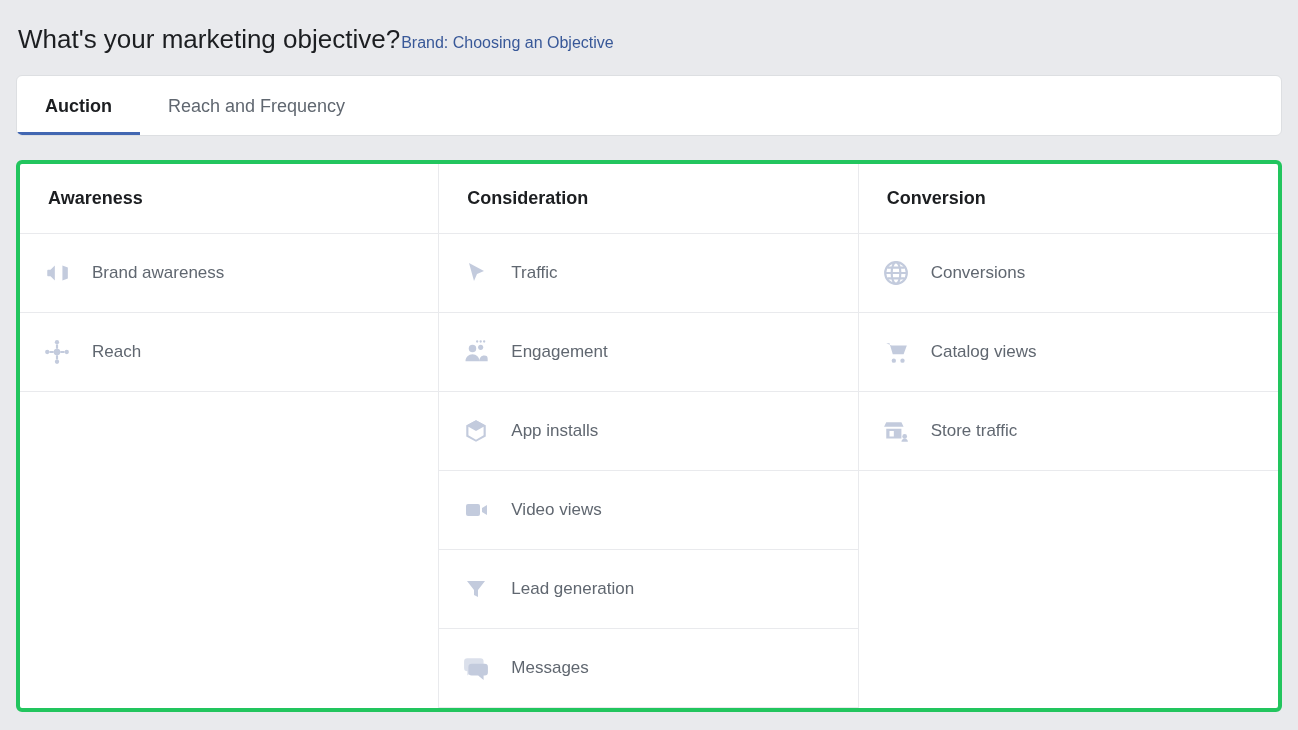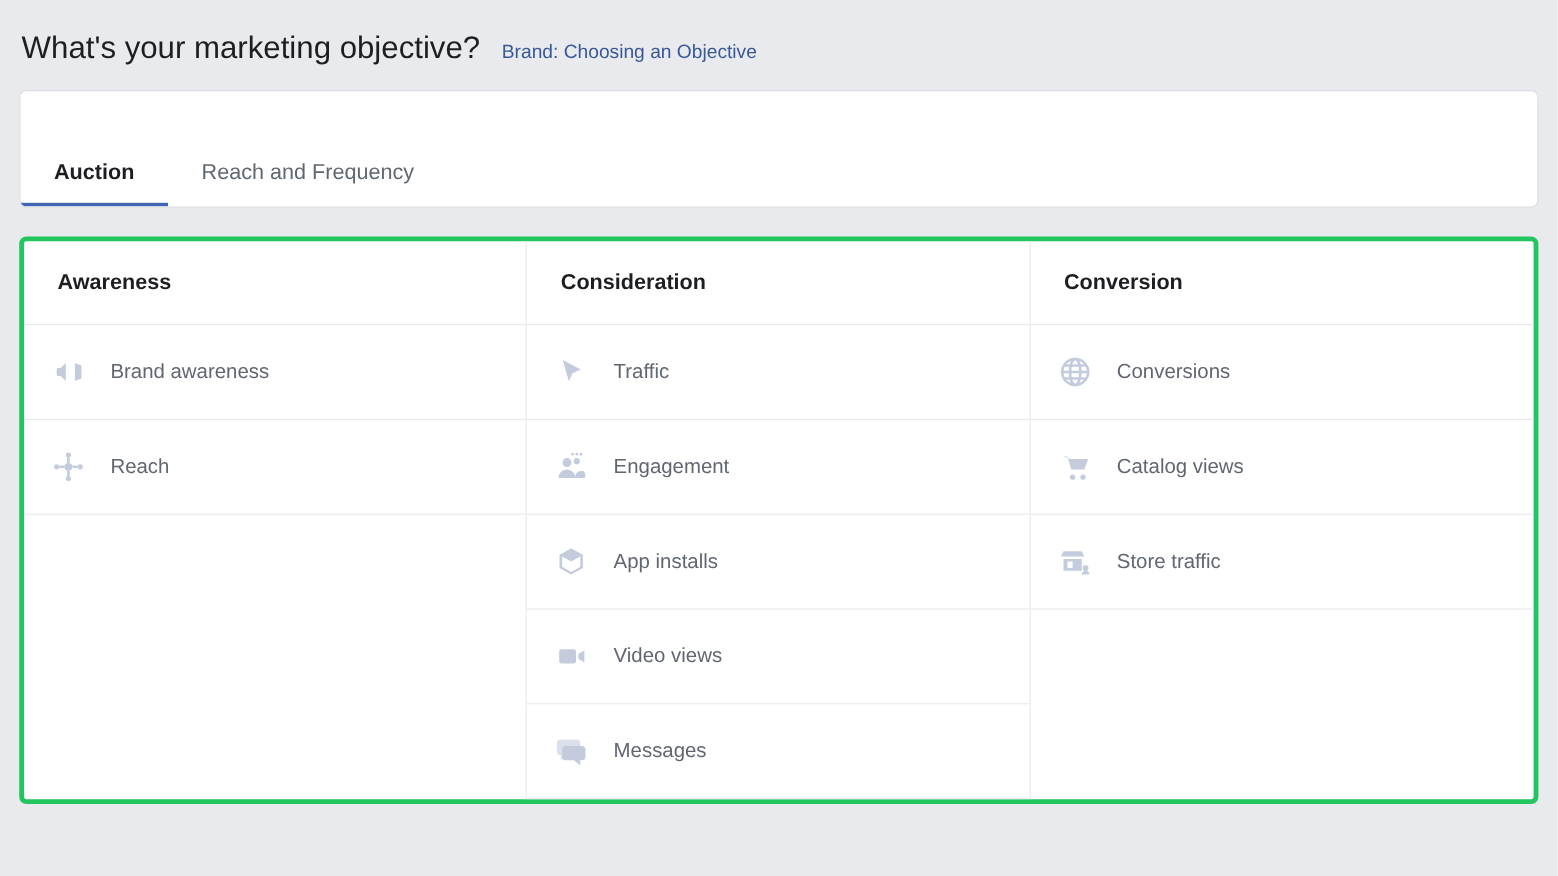--- a/index.html
+++ b/index.html
@@ -10,21 +10,21 @@
     width: 1298px;
     height: 730px;
     overflow: hidden;
   }
   .page {
     padding: 16px;
   }
   .header-row {
     display: flex;
     align-items: baseline;
-    gap: 18px;
+    gap: 1px;
     margin: 8px 0 20px 2px;
   }
   .page-title {
     font-size: 26px;
     font-weight: 400;
     color: #1c1e21;
   }
   .help-link {
     font-size: 16px;
     color: #385898;
@@ -37,21 +37,20 @@
     border-radius: 6px;
     display: flex;
     overflow: hidden;
   }
   .tab {
     padding: 20px 28px 18px 28px;
     font-size: 18px;
     color: #606770;
     cursor: pointer;
     position: relative;
-    margin-top: 37px;
   }
   .tab.active {
     color: #1c1e21;
     font-weight: 700;
   }
   .tab.active::after {
     content: "";
     position: absolute;
     left: 0; right: 0; bottom: 0;
     height: 3px;
@@ -180,20 +179,28 @@
       <div class="opt">
         <span class="icon">
           <svg viewBox="0 0 24 24" width="28" height="24">
               <rect x="2" y="6" width="14" height="12" rx="2"></rect>
               <path d="M18 10l5-3v10l-5-3v-4z"></path>
             </svg>
         </span>
         <span>Video views</span>
       </div>
 
+      <div class="opt">
+        <span class="icon">
+          <svg viewBox="0 0 24 24" width="24" height="24">
+              <path d="M3 4h18l-7 9v7l-4-2v-5L3 4z"></path>
+            </svg>
+        </span>
+        <span>Lead generation</span>
+      </div>
 
       <div class="opt">
         <span class="icon">
           <svg viewBox="0 0 24 24" width="28" height="26">
               <path d="M4 3h12a3 3 0 013 3v6a3 3 0 01-3 3H9l-5 4v-4a3 3 0 01-3-3V6a3 3 0 013-3z" opacity=".6"></path>
               <path d="M8 8h12a3 3 0 013 3v5a3 3 0 01-3 3h-1v4l-5-4h-6a3 3 0 01-3-3v-5a3 3 0 013-3z"></path>
             </svg>
         </span>
         <span>Messages</span>
       </div>

